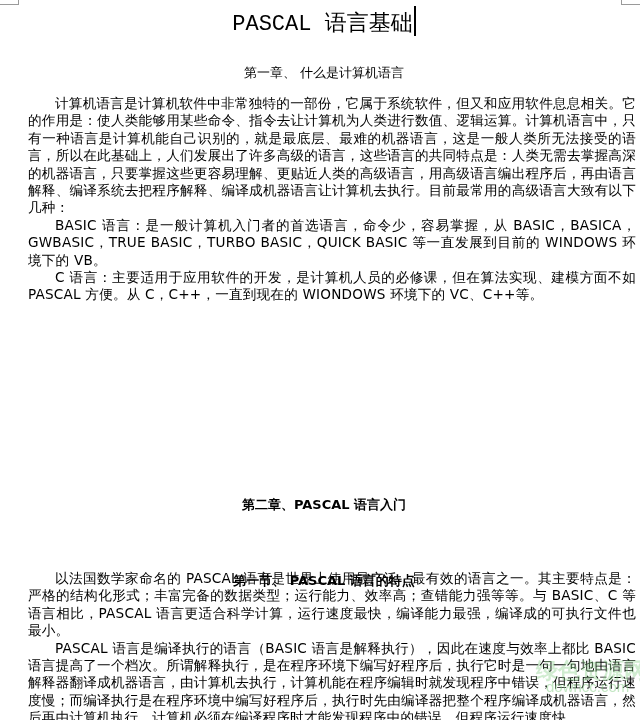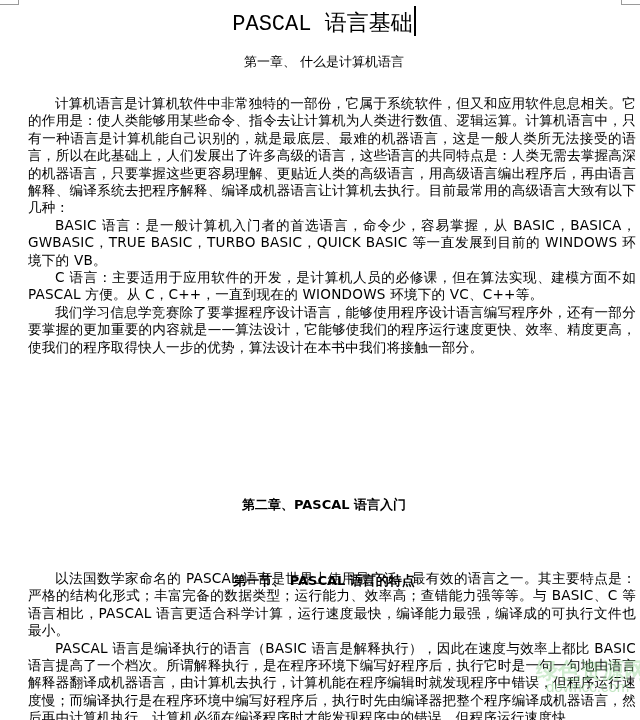--- a/index.html
+++ b/index.html
@@ -41,27 +41,26 @@
 
 <div class="corner tl"></div>
 <div class="corner tr"></div>
 
 <div class="page">
 
   <div class="title">
     <span class="t-latin">PASCAL</span><span> 语言基础</span><span class="cursor"></span>
   </div>
 
-  <div class="h-chapter" style="top:53px;">第一章、    什么是计算机语言</div>
+  <div class="h-chapter" style="top:64px;">第一章、    什么是计算机语言</div>
 
   <div class="body" style="top:95px;">
     <p>计算机语言是计算机软件中非常独特的一部份，它属于系统软件，但又和应用软件息息相关。它的作用是：使人类能够用某些命令、指令去让计算机为人类进行数值、逻辑运算。计算机语言中，只有一种语言是计算机能自己识别的，就是最底层、最难的机器语言，这是一般人类所无法接受的语言，所以在此基础上，人们发展出了许多高级的语言，这些语言的共同特点是：人类无需去掌握高深的机器语言，只要掌握这些更容易理解、更贴近人类的高级语言，用高级语言编出程序后，再由语言解释、编译系统去把程序解释、编译成机器语言让计算机去执行。目前最常用的高级语言大致有以下几种：</p>
     <p>BASIC 语言：是一般计算机入门者的首选语言，命令少，容易掌握，从 BASIC，BASICA，GWBASIC，TRUE BASIC，TURBO BASIC，QUICK BASIC 等一直发展到目前的 WINDOWS 环境下的 VB。</p>
     <p>C 语言：主要适用于应用软件的开发，是计算机人员的必修课，但在算法实现、建模方面不如 PASCAL 方便。从 C，C++，一直到现在的 WIONDOWS 环境下的 VC、C++等。</p>
-    <p>我们学习信息学竞赛除了要掌握程序设计语言，能够使用程序设计语言编写程序外，还有一部分要掌握的更加重要的内容就是——算法设计，它能够使我们的程序运行速度更快、效率、精度更高，使我们的程序取得快人一步的优势，算法设计在本书中我们将接触一部分。</p>
   </div>
 
   <div class="h-chapter h-bold" style="top:496px;">第二章、PASCAL 语言入门</div>
 
   <div class="h-chapter h-bold" style="top:532px;margin-top:40px;">第一节、    PASCAL 语言的特点</div>
 
   <div class="body" style="top:570px;">
     <p>以法国数学家命名的 PASCAL 语言是世界上使用最广泛，最有效的语言之一。其主要特点是：严格的结构化形式；丰富完备的数据类型；运行能力、效率高；查错能力强等等。与 BASIC、C 等语言相比，PASCAL 语言更适合科学计算，运行速度最快，编译能力最强，编译成的可执行文件也最小。</p>
     <p>PASCAL 语言是编译执行的语言（BASIC 语言是解释执行），因此在速度与效率上都比 BASIC 语言提高了一个档次。所谓解释执行，是在程序环境下编写好程序后，执行它时是一句一句地由语言解释器翻译成机器语言，由计算机去执行，计算机能在程序编辑时就发现程序中错误，但程序运行速度慢；而编译执行是在程序环境中编写好程序后，执行时先由编译器把整个程序编译成机器语言，然后再由计算机执行，计算机必须在编译程序时才能发现程序中的错误，但程序运行速度快。</p>
   </div>

